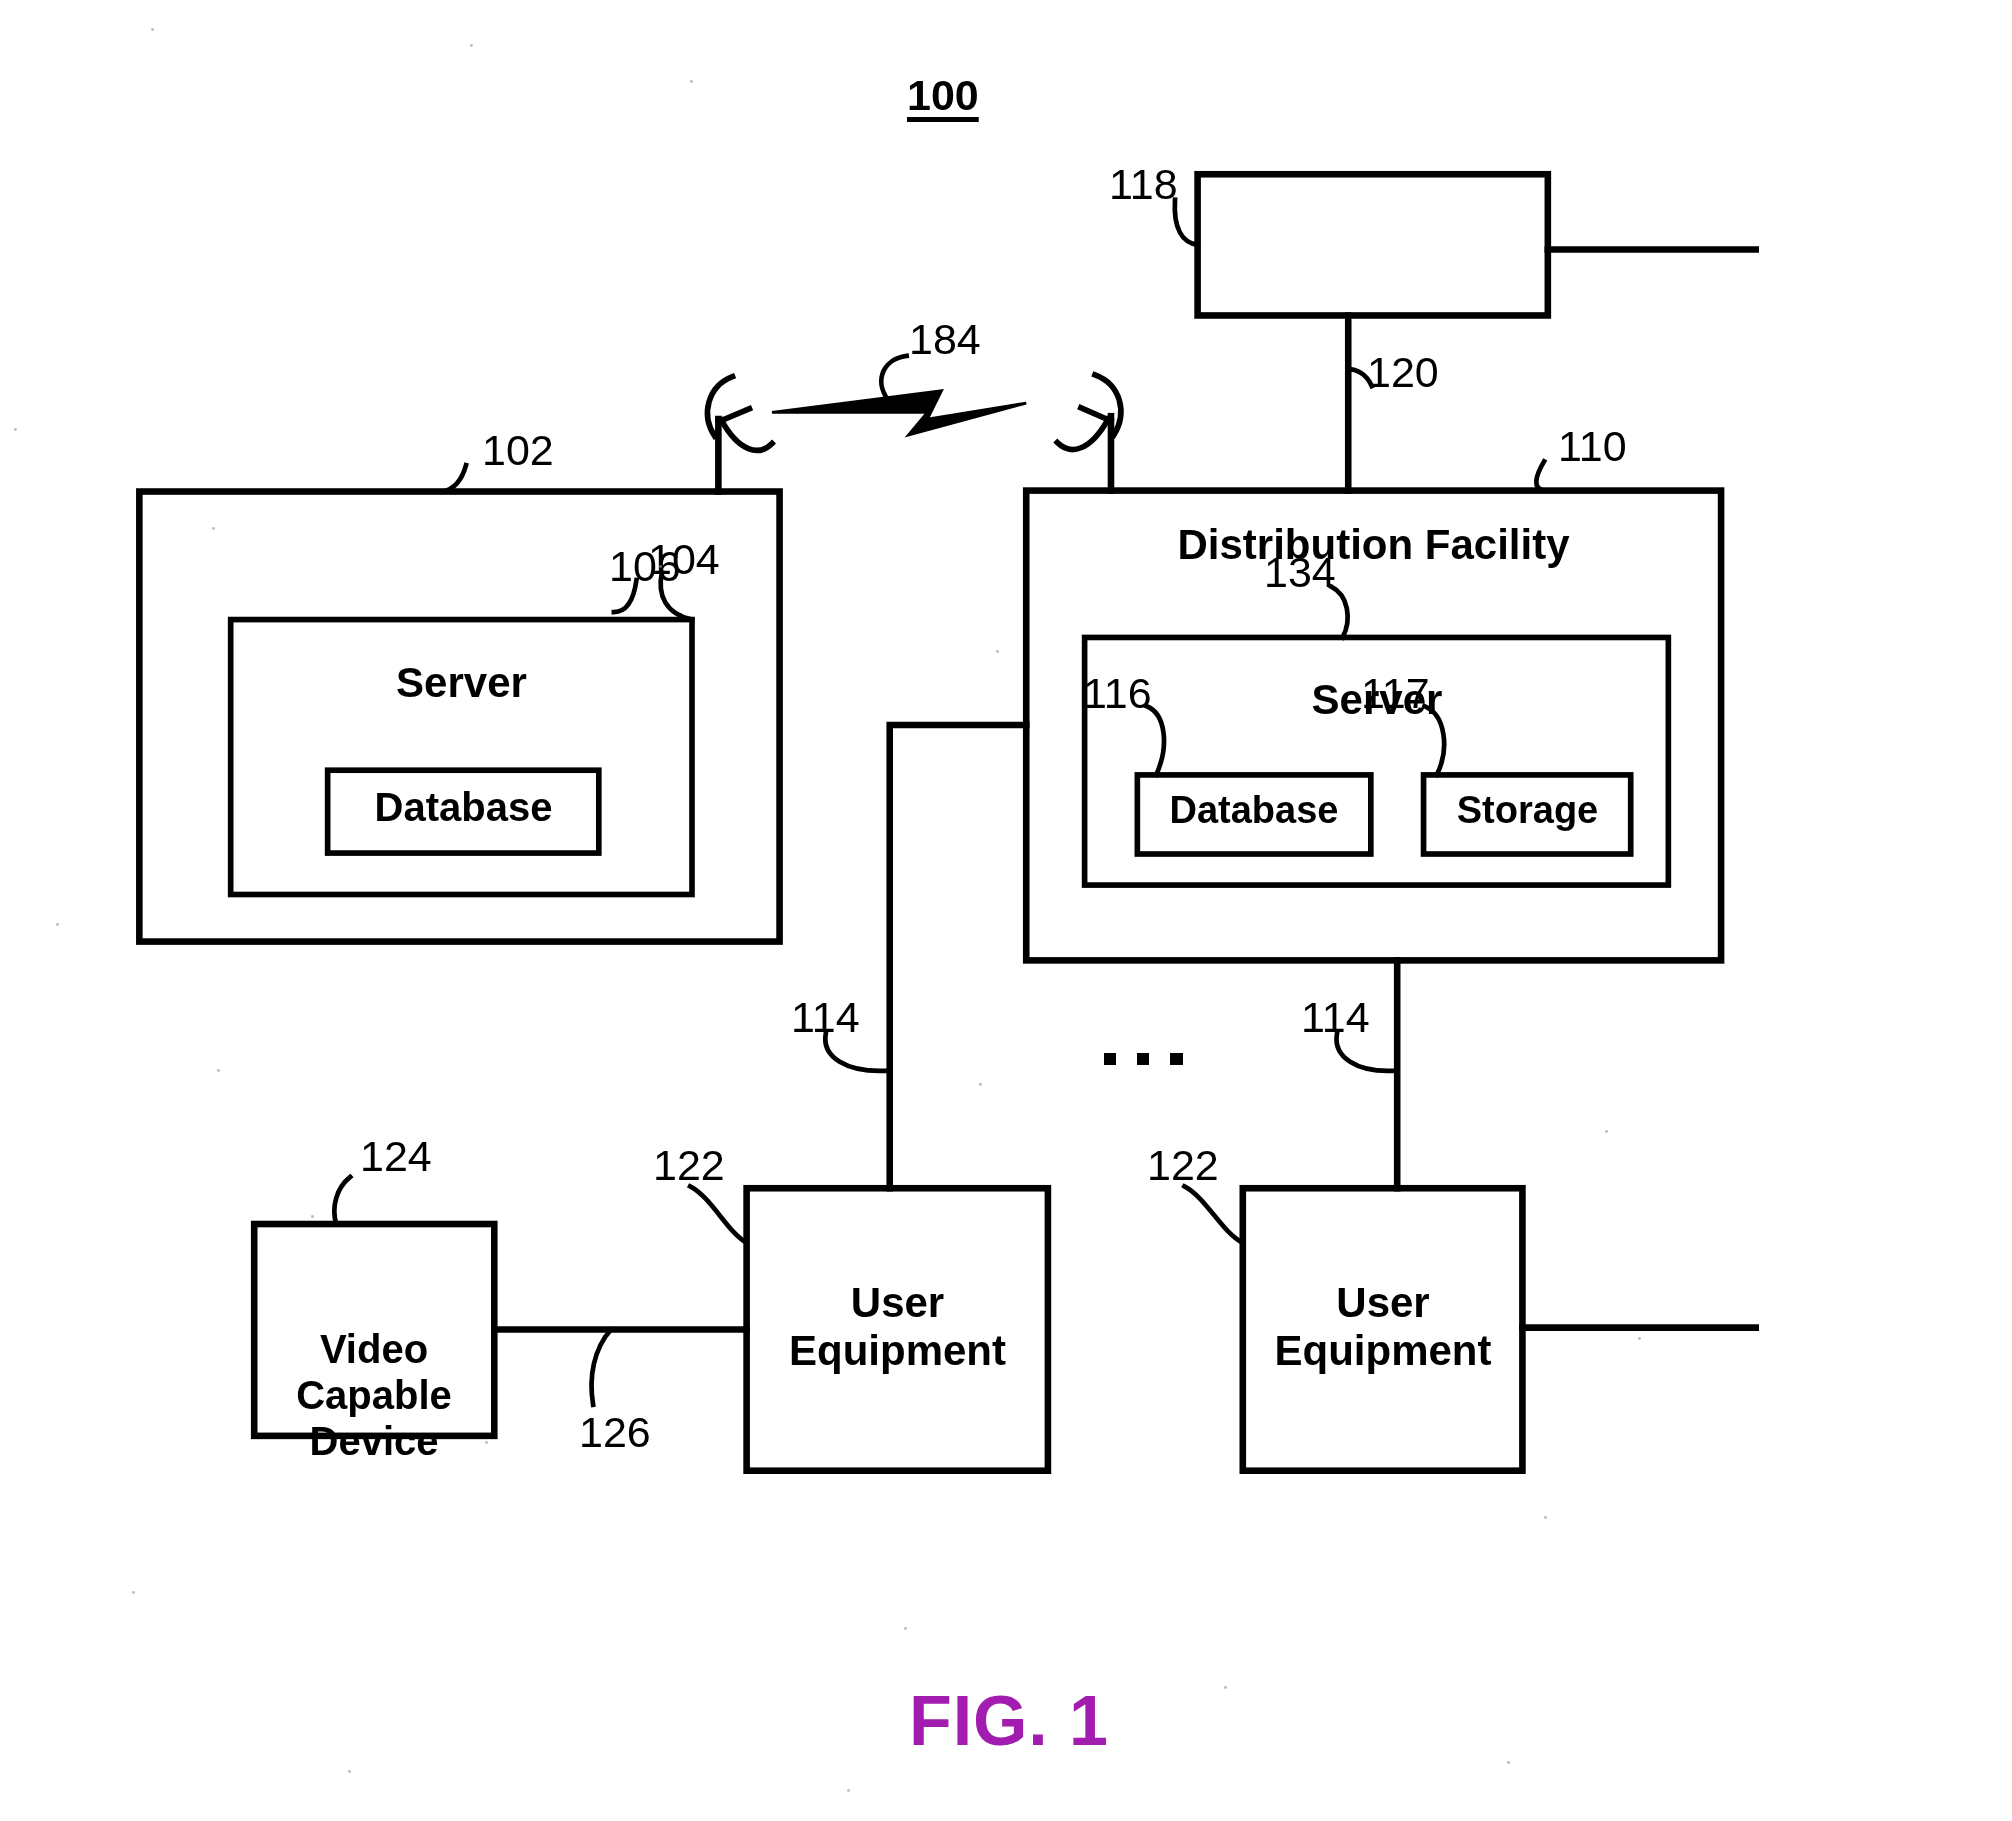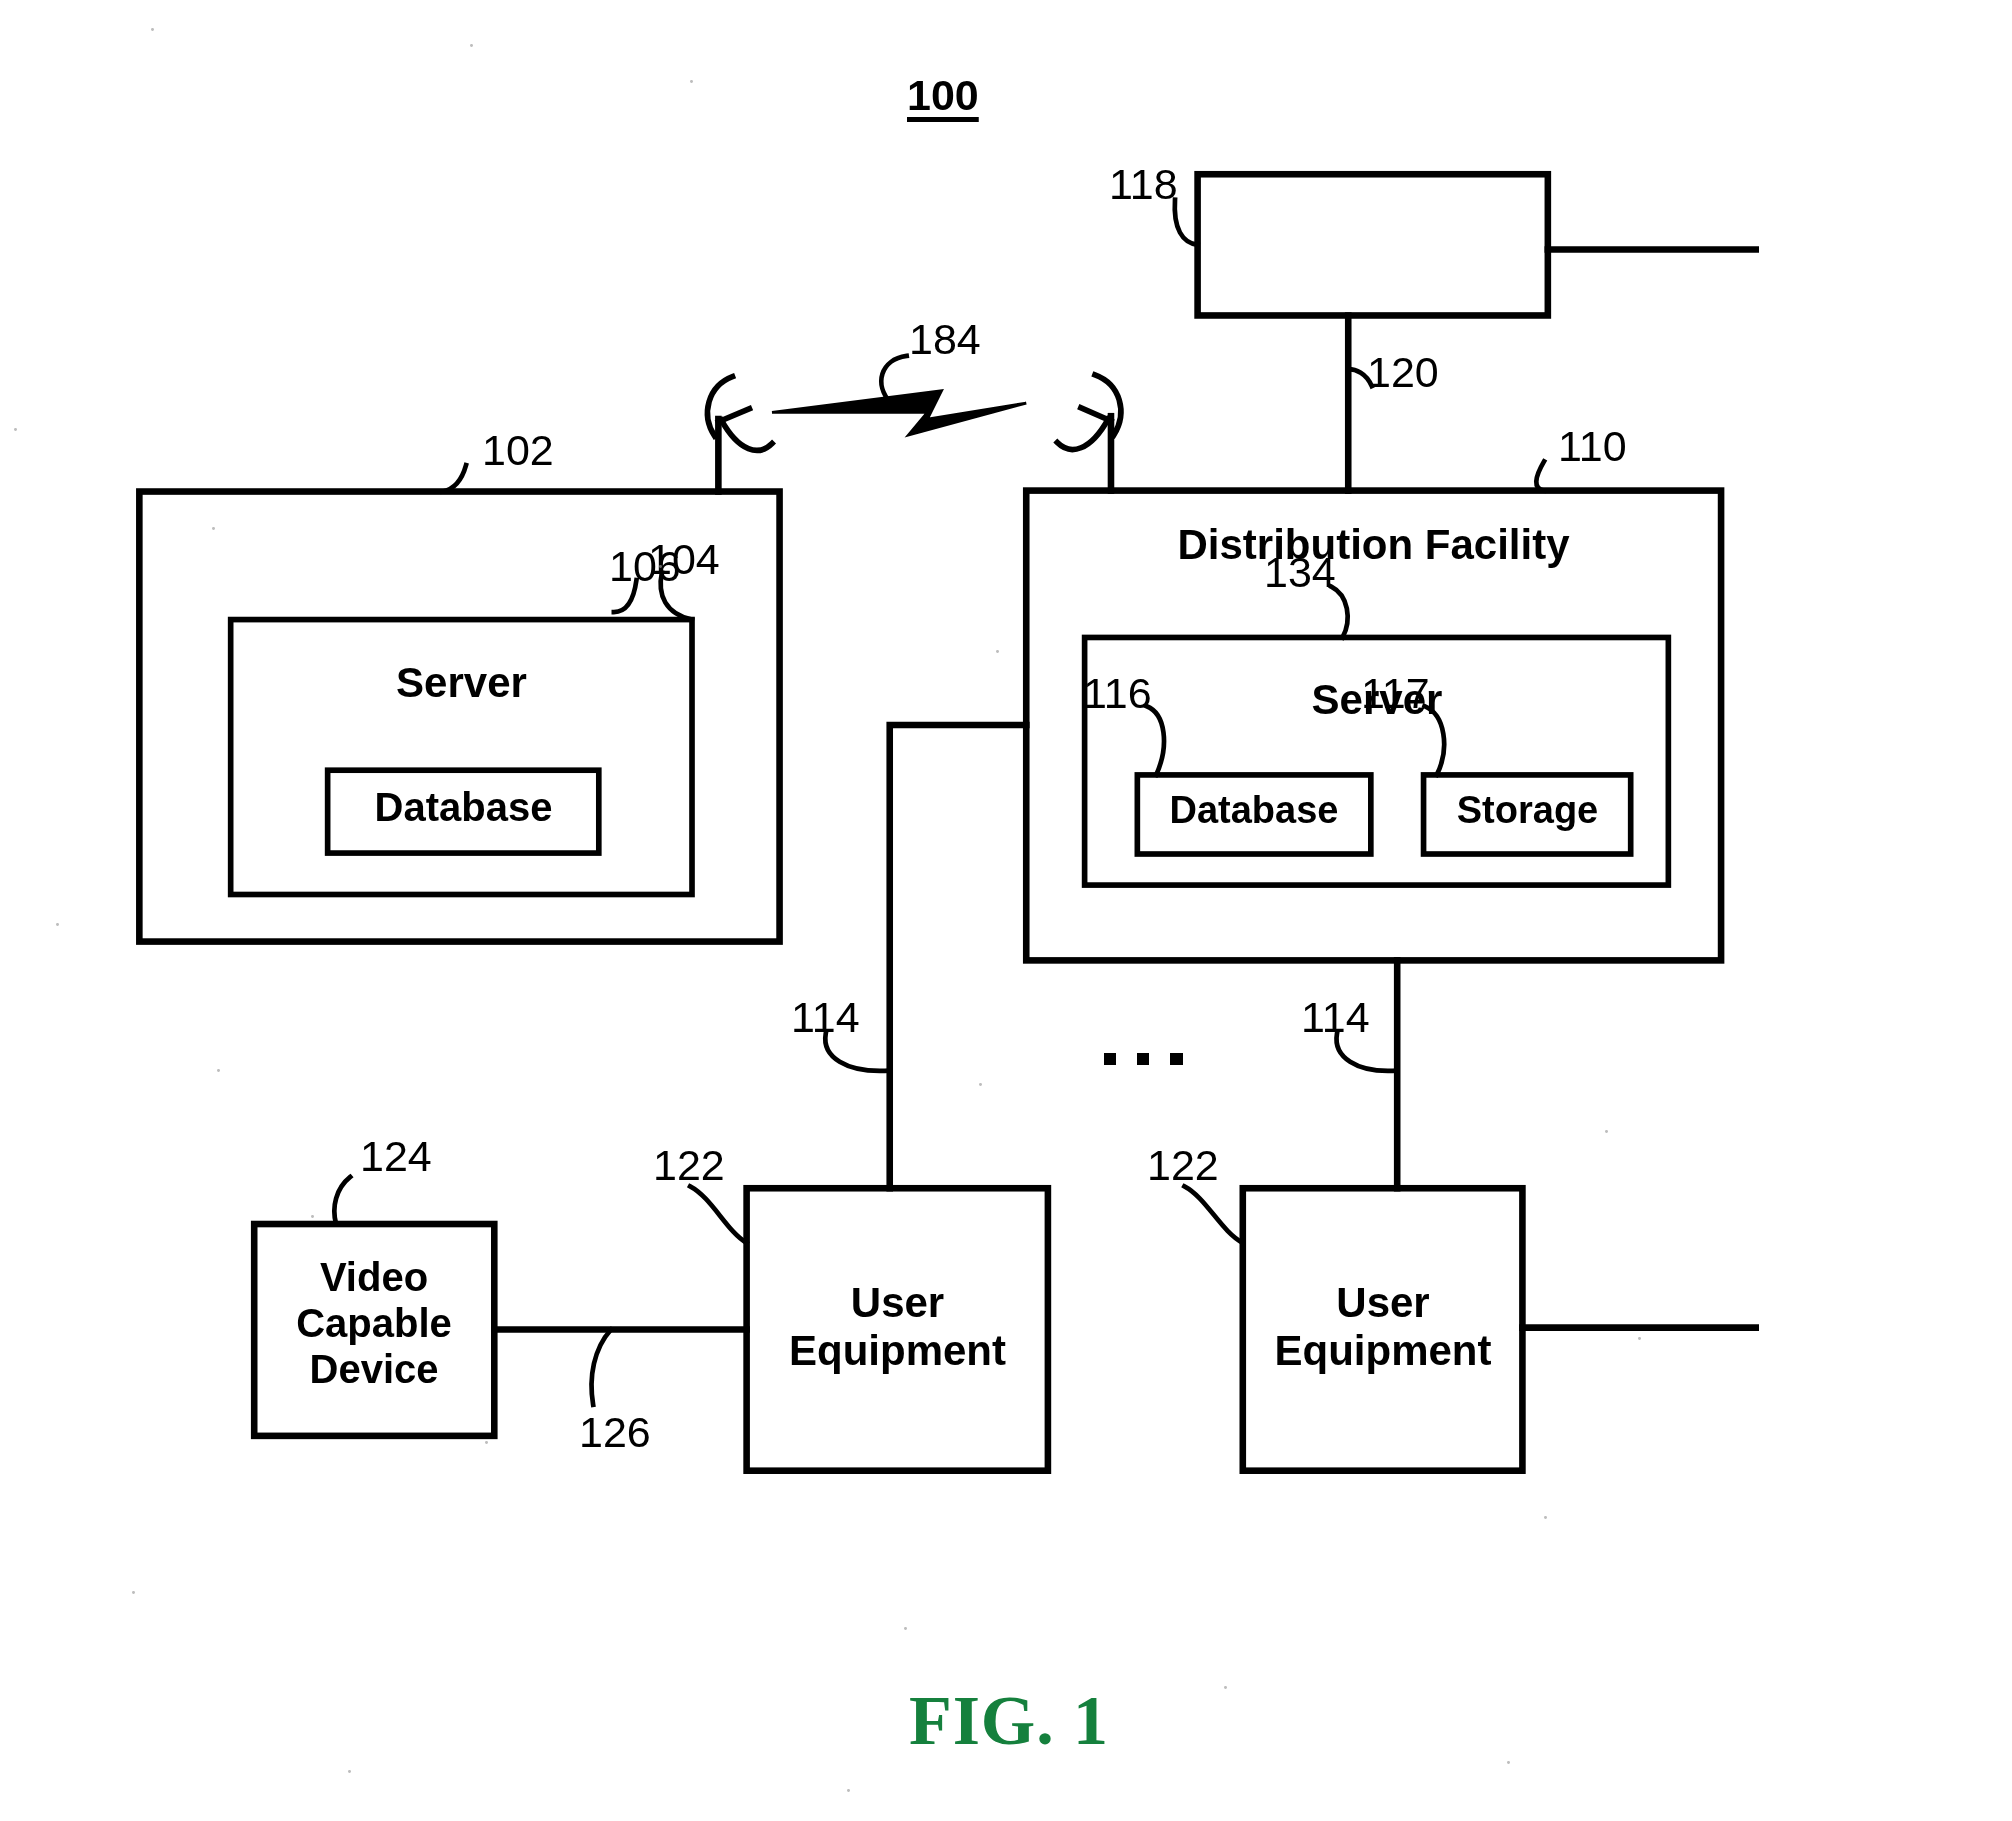--- a/index.html
+++ b/index.html
@@ -37,24 +37,24 @@
   .ref-num {
     position: absolute;
     font-family: "Liberation Sans", sans-serif;
     font-weight: normal;
     color: #000000;
     text-align: center;
     white-space: nowrap;
   }
   #fig-title {
     position: absolute;
-    font-family: Liberation Serif, serif;
+    font-family: Liberation Sans, sans-serif;
     font-weight: bold;
     font-size: 70px;
-    color: #15803d;
+    color: #a21caf;
     letter-spacing: 0.9px;
   }
   #fig-number {
     position: absolute;
     font-family: "Liberation Sans", sans-serif;
     font-weight: bold;
     font-size: 43px;
     color: #000000;
     text-decoration: underline;
     text-underline-offset: 6.6px;
@@ -173,21 +173,21 @@
   <div class="box-label" style="left: 1137px; top: 789px; width: 234px; font-size: 38px;">Database</div>
 
   <div class="box-label" style="left: 1424px; top: 789px; width: 207px; font-size: 38px;">Storage</div>
 
   <div class="box-label" style="left: 747px; top: 1279px; width: 301px; font-size: 42px;">User
 Equipment</div>
 
   <div class="box-label" style="left: 1243px; top: 1279px; width: 280px; font-size: 42px;">User
 Equipment</div>
 
-  <div class="box-label" style="left: 254px; top: 1254px; width: 240px; font-size: 40px;">Video
+  <div class="box-label" style="left: 254px; top: 1326px; width: 240px; font-size: 40px;">Video
 Capable
 Device</div>
 
   <div class="ref-num" style="left: 1109px; top: 160px; font-size: 43px;">118</div>
 
   <div class="ref-num" style="left: 482px; top: 426px; font-size: 43px;">102</div>
 
   <div class="ref-num" style="left: 648px; top: 535px; font-size: 43px;">104</div>
 
   <div class="ref-num" style="left: 609px; top: 542px; font-size: 43px;">106</div>

